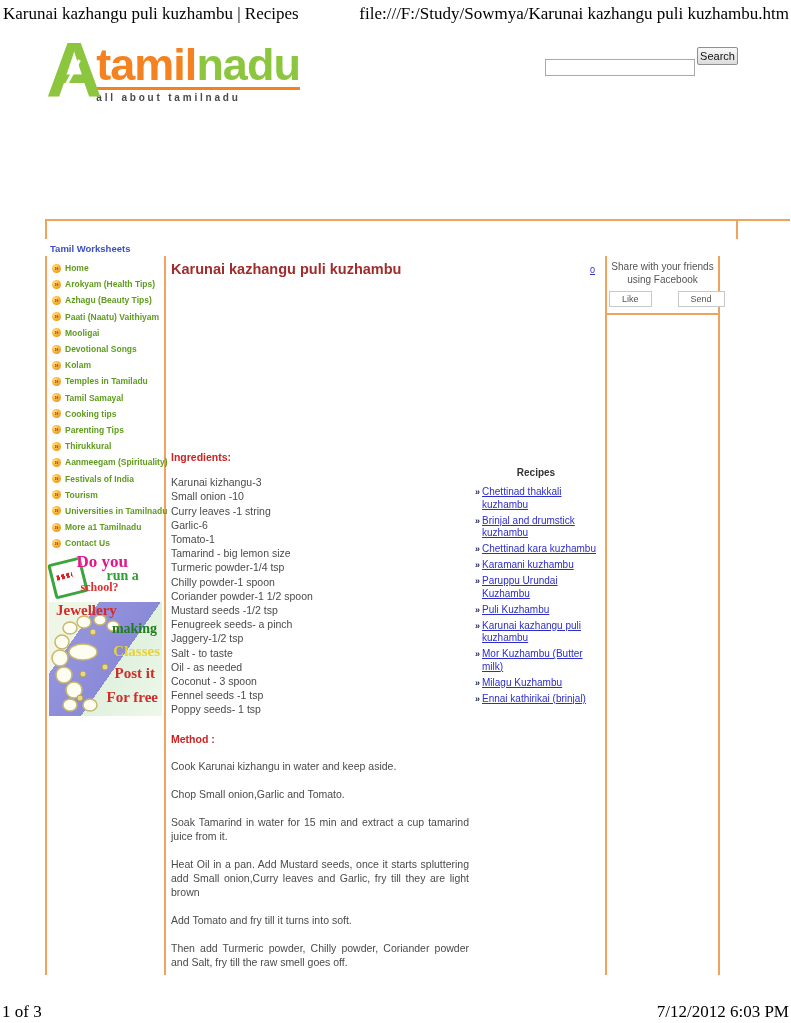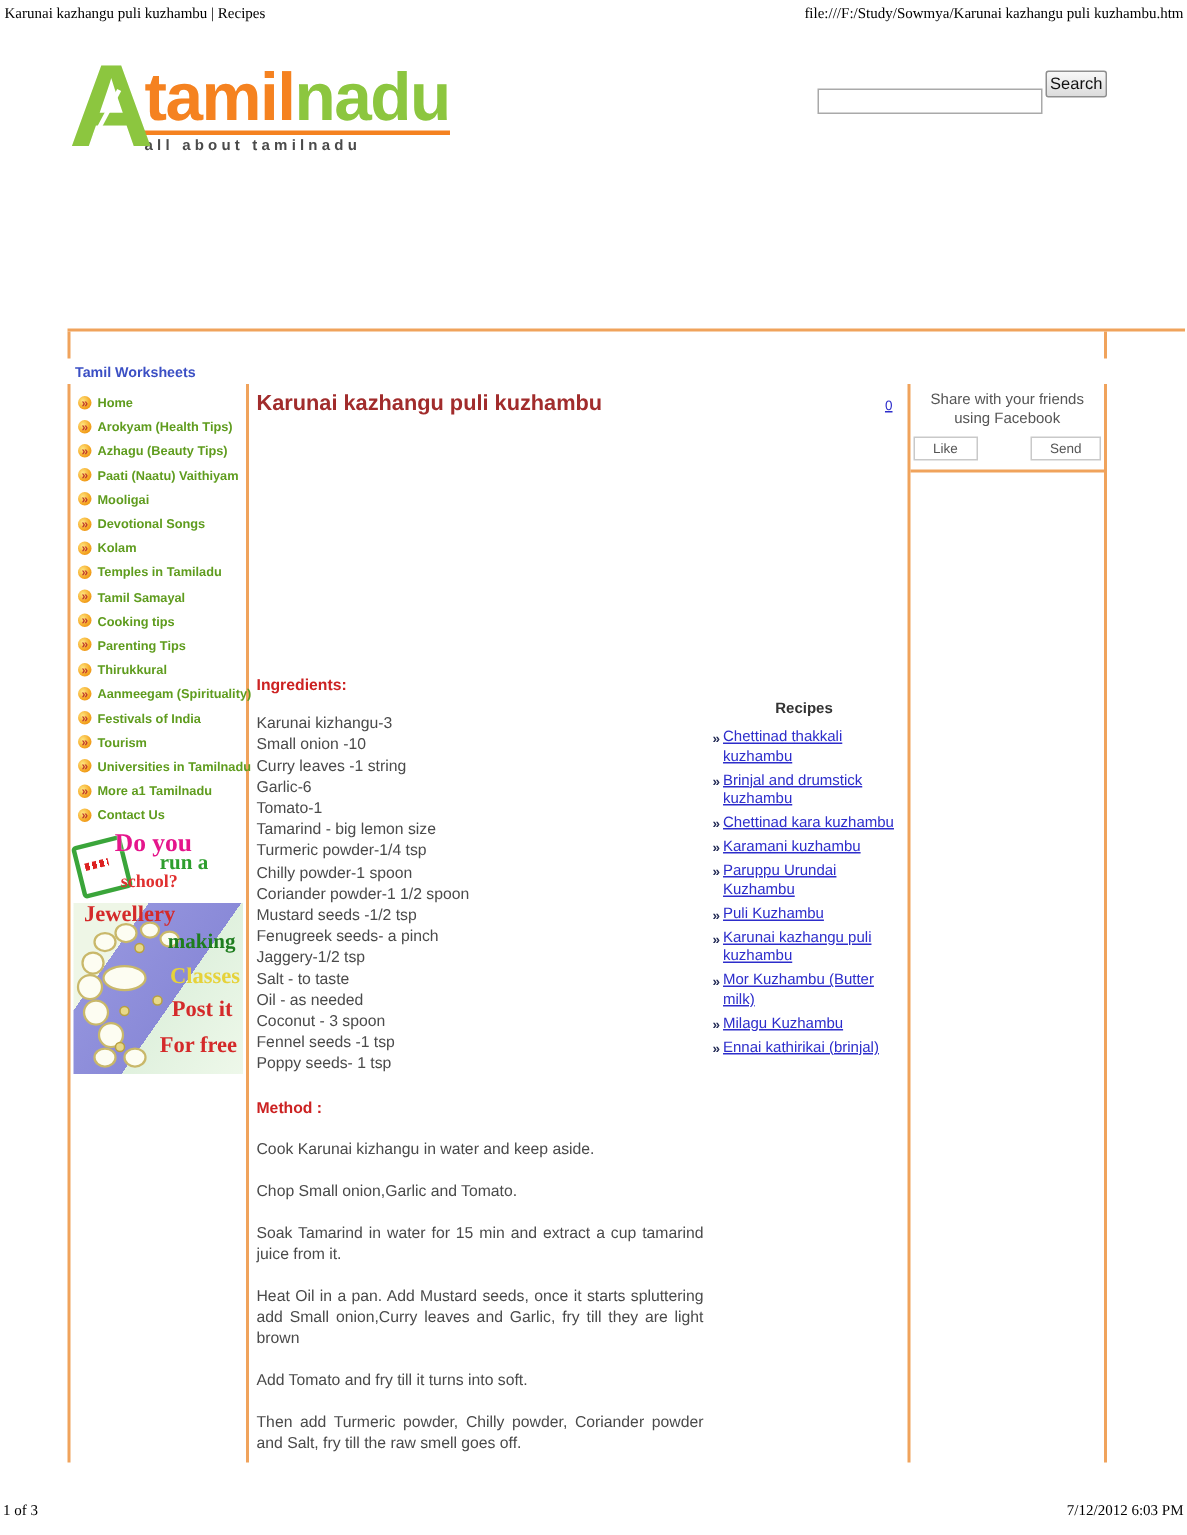--- a/index.html
+++ b/index.html
@@ -1,20 +1,20 @@
 <!DOCTYPE html>
 <html style="--accent: #F0A35C; --logo-orange: #F58220; --logo-green: #8CC63F; --sidebar-green: #5F9C1E; --title-maroon: #A12C2C; --heading-red: #CC2222; --link-blue: #2D2DCB;"><head>
 <meta charset="utf-8">
 <style>
   html,body{margin:0;padding:0;background:#fff;}
   #page{position:relative;width:791px;height:1023px;background:#fff;overflow:hidden;
         font-family:"Liberation Sans",sans-serif;}
 
   
-  .print-txt{position:absolute;font-family:"Liberation Serif",serif;font-size:10px;color:#000;white-space:nowrap;text-align:center;}
+  .print-txt{position:absolute;font-family:"Liberation Serif",serif;font-size:17px;color:#000;white-space:nowrap;text-align:center;}
   #ph-title{left:3px;top:4px;}
   #ph-url{right:2px;top:4px;}
   #pf-page{left:2px;top:1002px;}
   #pf-time{right:2px;top:1002px;}
 
   
   #logo{position:absolute;left:46px;top:40px;display:flex;align-items:flex-start;cursor:pointer;}
   #logo-a{font-size:78px;line-height:60px;font-weight:bold;color:var(--logo-green,#8CC63F);
           position:relative;letter-spacing:-4px;}
   #logo-a .slash{position:absolute;left:24px;top:18px;width:3px;height:34px;background:#fff;transform:rotate(28deg);}
@@ -33,21 +33,21 @@
   
   #top-line{position:absolute;left:45px;top:219px;width:745px;height:0;border-top:2px solid var(--accent,#F0A35C);}
   #top-strip{position:absolute;left:45px;top:221px;width:693px;height:18px;box-sizing:border-box;
              border-left:2px solid var(--accent,#F0A35C);border-right:2px solid var(--accent,#F0A35C);}
   #worksheets-link{position:absolute;left:50px;top:243px;font-size:9.5px;font-weight:bold;color:#3B4FC4;cursor:pointer;}
 
   #main{position:absolute;left:45px;top:256px;width:693px;height:719px;display:flex;box-sizing:border-box;}
   #sidebar{width:121px;box-sizing:border-box;border-left:2px solid var(--accent,#F0A35C);
            border-right:2px solid var(--accent,#F0A35C);padding-top:4px;}
   #content{width:439px;box-sizing:border-box;padding:3px 8px 0 5px;}
-  #share-col{width:133px;box-sizing:border-box;border-left:2px solid var(--accent,#F0A35C);
+  #share-col{width:115px;box-sizing:border-box;border-left:2px solid var(--accent,#F0A35C);
              border-right:2px solid var(--accent,#F0A35C);}
 
   
   .side-item{height:16.2px;display:flex;align-items:center;gap:4px;padding-left:5px;
              font-size:8.5px;font-weight:bold;color:var(--sidebar-green,#5F9C1E);cursor:pointer;white-space:nowrap;}
   .dot{width:9px;height:9px;border-radius:50%;flex:0 0 9px;
        background:radial-gradient(circle at 35% 35%, #ffe680, #f5a623 60%, #df7d00);
        color:#c0392b;font-size:8px;line-height:9px;text-align:center;font-weight:bold;}
 
   

